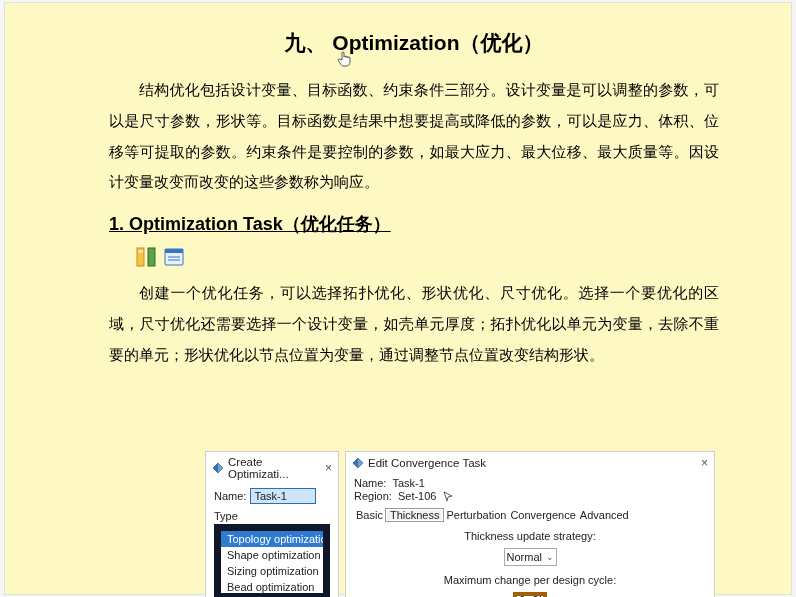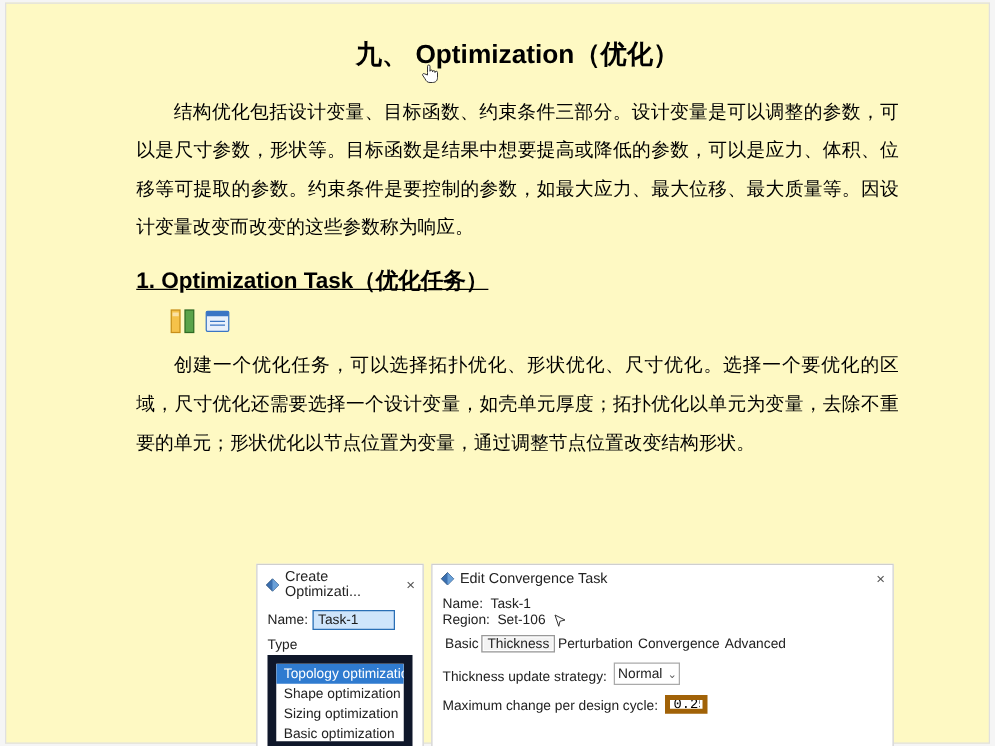--- a/index.html
+++ b/index.html
@@ -149,24 +149,25 @@
     cursor: pointer;
   }
   .tab.active {
     border: 1px solid #999;
     background:#f3f3f3;
     padding: 0 4px;
     box-shadow: inset 0 0 0 1px #fff;
   }
   .form-row {
     display:flex;
-    align-items:flex-end;
+    align-items:center;
     gap:6px;
     margin-top:8px;
     font-size: 11px;
+    flex-direction: column;
   }
   .select {
     border:1px solid #aaa;
     font-size:11px;
     padding: 0 2px;
     background:#fff;
     height:16px;
     display:inline-flex;
     align-items:center;
   }
@@ -245,21 +246,21 @@
       <div class="dlg-body">
         <div class="field-row">
           <span class="field-label">Name:</span>
           <input class="name-input" value="Task-1" style="">
         </div>
         <div class="group-label">Type</div>
         <div class="listbox">
           <div class="opt selected">Topology optimization</div>
           <div class="opt">Shape optimization</div>
           <div class="opt">Sizing optimization</div>
-          <div class="opt">Basic optimization</div>
+          <div class="opt">Bead optimization</div>
         </div>
       </div>
     </div>
 
     <div class="dlg dlg-right">
       <div class="dlg-title">
         <span class="ico diamond-ico">
           <svg width="12" height="12" viewBox="0 0 12 12">
               <path d="M6 1 L11 6 L6 11 L1 6 Z" fill="#3a6fb0" stroke="#23476f" stroke-width="0.6"></path>
               <path d="M6 1 L11 6 L6 11 Z" fill="#6aa0d8"></path>

